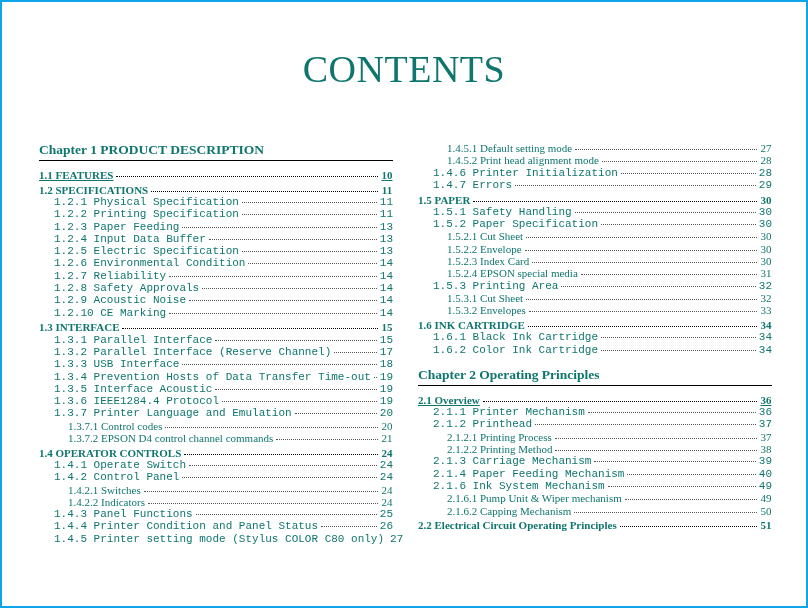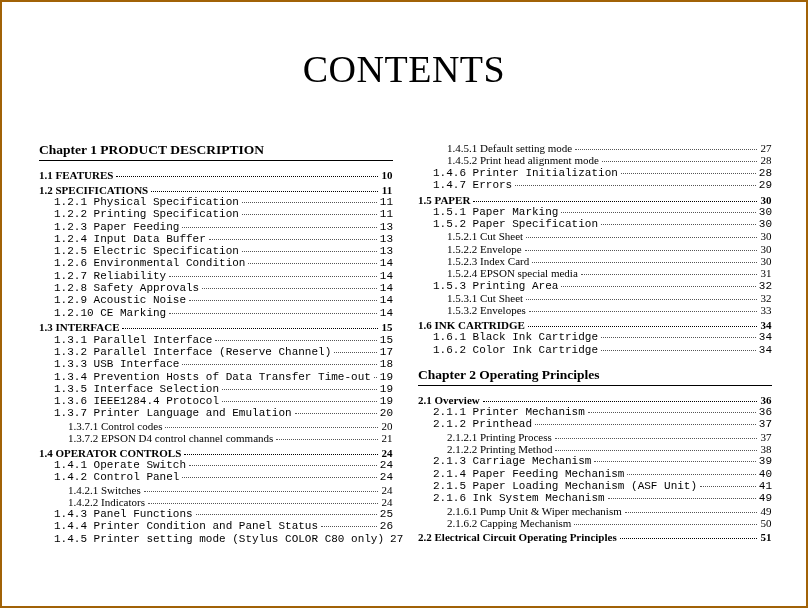--- a/index.html
+++ b/index.html
@@ -1,39 +1,39 @@
 <!DOCTYPE html>
 <html><head>
 <meta charset="utf-8">
 <style>
   html, body { margin:0; padding:0; background:#ffffff; }
   body { width:808px; height:608px; overflow:hidden; position:relative; }
   .page {
     position:absolute; left:0; top:0; width:804px; height:604px;
-    border:2px solid #a16207; background:#fff;
-    font-family:"Liberation Serif", "DejaVu Serif", serif; color:#000000;
+    border:2px solid #0ea5e9; background:#fff;
+    font-family:"Liberation Serif", "DejaVu Serif", serif; color:#0f766e;
   }
   .title {
     position:absolute; left:0; right:0; top:44px; text-align:center;
     font-size:38px; line-height:46px; font-weight:normal; letter-spacing:0.5px;
   }
   .col { position:absolute; width:354px; }
   .col.left { left:37px; top:139px; }
   .col.right { left:416px; top:140px; }
   .chapter {
     font-size:13.5px; font-weight:bold; line-height:17px;
     padding-bottom:2px; border-bottom:1.5px solid #000; margin-bottom:5px;
   }
   .right .chapter-block { margin-top:10px; }
   .entry {
     display:flex; align-items:baseline; font-size:11px; line-height:12.3px; height:12.3px;
     white-space:nowrap;
   }
   .entry.l1 { font-weight:bold; margin-top:2.4px; }
-  .entry.l1:first-child { margin-top:8px; }
+  .entry.l1:first-child { margin-top:8px;text-decoration:underline; }
   .entry.l2 { padding-left:15px;font-family:Liberation Mono, monospace; }
   .entry.l3 { padding-left:29px; }
   .entry .label { flex:0 0 auto; padding-right:3px; }
   .entry .leader {
     flex:1 1 auto; overflow:hidden; height:8px; margin-bottom:0;
     border-bottom:1px dotted #555; transform:translateY(-2px);
   }
   .entry.l1 .leader { border-bottom:1.4px dotted #000; }
   .entry .page-num { flex:0 0 auto; padding-left:3px; min-width:12px; text-align:center; }
 </style>
@@ -125,21 +125,21 @@
           <span class="label">1.3.3 USB Interface</span>
           <span class="leader"></span>
           <span class="page-num">18</span>
         </div>
         <div class="entry l2">
           <span class="label">1.3.4 Prevention Hosts of Data Transfer Time-out</span>
           <span class="leader"></span>
           <span class="page-num">19</span>
         </div>
         <div class="entry l2">
-          <span class="label">1.3.5 Interface Selection</span>
+          <span class="label">1.3.5 Interface Acoustic</span>
           <span class="leader"></span>
           <span class="page-num">19</span>
         </div>
         <div class="entry l2">
           <span class="label">1.3.6 IEEE1284.4 Protocol</span>
           <span class="leader"></span>
           <span class="page-num">19</span>
         </div>
         <div class="entry l2">
           <span class="label">1.3.7 Printer Language and Emulation</span>
@@ -220,21 +220,21 @@
           <span class="label">1.4.7 Errors</span>
           <span class="leader"></span>
           <span class="page-num">29</span>
         </div>
         <div class="entry l1">
           <span class="label">1.5 PAPER</span>
           <span class="leader"></span>
           <span class="page-num">30</span>
         </div>
         <div class="entry l2">
-          <span class="label">1.5.1 Paper Marking</span>
+          <span class="label">1.5.1 Safety Handling</span>
           <span class="leader"></span>
           <span class="page-num">30</span>
         </div>
         <div class="entry l2">
           <span class="label">1.5.2 Paper Specification</span>
           <span class="leader"></span>
           <span class="page-num">30</span>
         </div>
         <div class="entry l3">
           <span class="label">1.5.2.1 Cut Sheet</span>
@@ -319,25 +319,20 @@
             <span class="label">2.1.3 Carriage Mechanism</span>
             <span class="leader"></span>
             <span class="page-num">39</span>
           </div>
           <div class="entry l2">
             <span class="label">2.1.4 Paper Feeding Mechanism</span>
             <span class="leader"></span>
             <span class="page-num">40</span>
           </div>
           <div class="entry l2">
-            <span class="label">2.1.5 Paper Loading Mechanism (ASF Unit)</span>
-            <span class="leader"></span>
-            <span class="page-num">41</span>
-          </div>
-          <div class="entry l2">
             <span class="label">2.1.6 Ink System Mechanism</span>
             <span class="leader"></span>
             <span class="page-num">49</span>
           </div>
           <div class="entry l3">
             <span class="label">2.1.6.1 Pump Unit &amp; Wiper mechanism</span>
             <span class="leader"></span>
             <span class="page-num">49</span>
           </div>
           <div class="entry l3">

